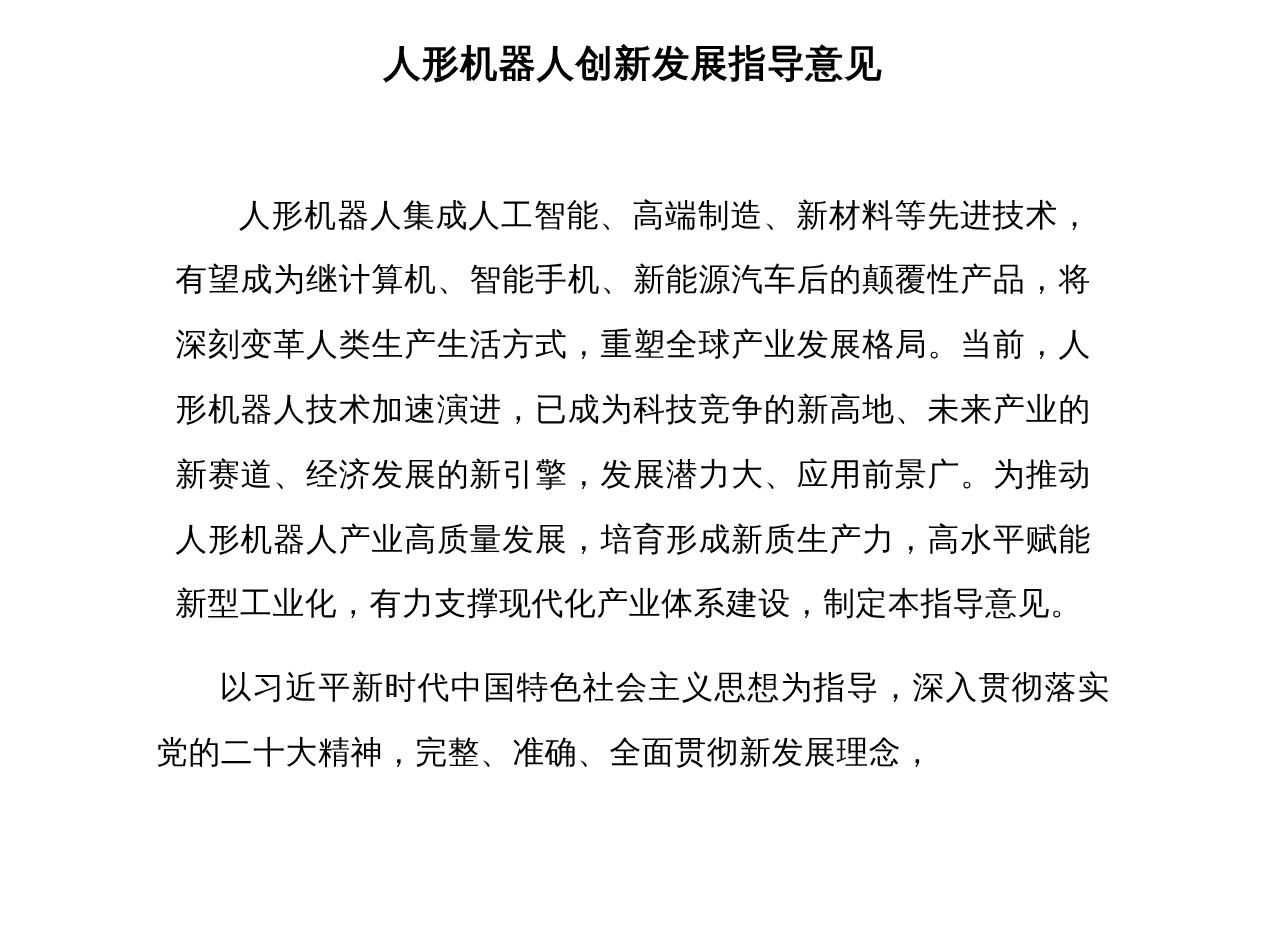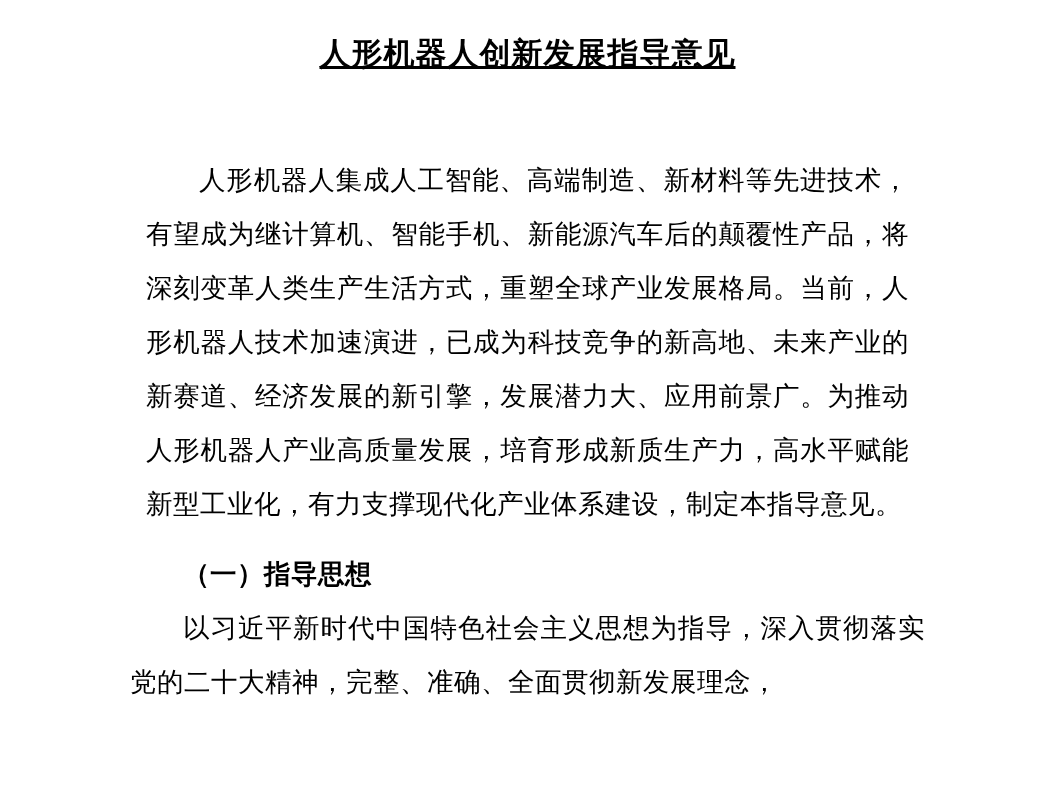--- a/index.html
+++ b/index.html
@@ -24,21 +24,20 @@
   }
   .doc-title {
     text-align: center;
     font-size: 31px;
     font-weight: bold;
     letter-spacing: 1px;
     margin: 0;
     padding-top: 32px;
     line-height: 1.4;
     font-family: "DejaVu Serif", "Liberation Serif", serif;
-    text-decoration: underline;
   }
   .body-block {
     margin-top: 78px;
   }
   p.para {
     margin: 16px;
     font-size: 26.5px;
     line-height: 54px;
     text-align: justify;
     text-justify: inter-ideograph;
@@ -80,19 +79,18 @@
 
 <div class="page">
 
   <h1 class="doc-title">人形机器人创新发展指导意见</h1>
 
   <div class="body-block">
 
     <p class="para">人形机器人集成人工智能、高端制造、新材料等先进技术，有望成为继计算机、智能手机、新能源汽车后的颠覆性产品，将深刻变革人类生产生活方式，重塑全球产业发展格局。当前，人形机器人技术加速演进，已成为科技竞争的新高地、未来产业的新赛道、经济发展的新引擎，发展潜力大、应用前景广。为推动人形机器人产业高质量发展，培育形成新质生产力，高水平赋能新型工业化，有力支撑现代化产业体系建设，制定本指导意见。</p>
 
 
-    <p class="heading-2">（一）指导思想</p>
 
     <p class="para-cut">以习近平新时代中国特色社会主义思想为指导，深入贯彻落实党的二十大精神，完整、准确、全面贯彻新发展理念，</p>
 
   </div>
 
 </div>
 
 </body></html>

